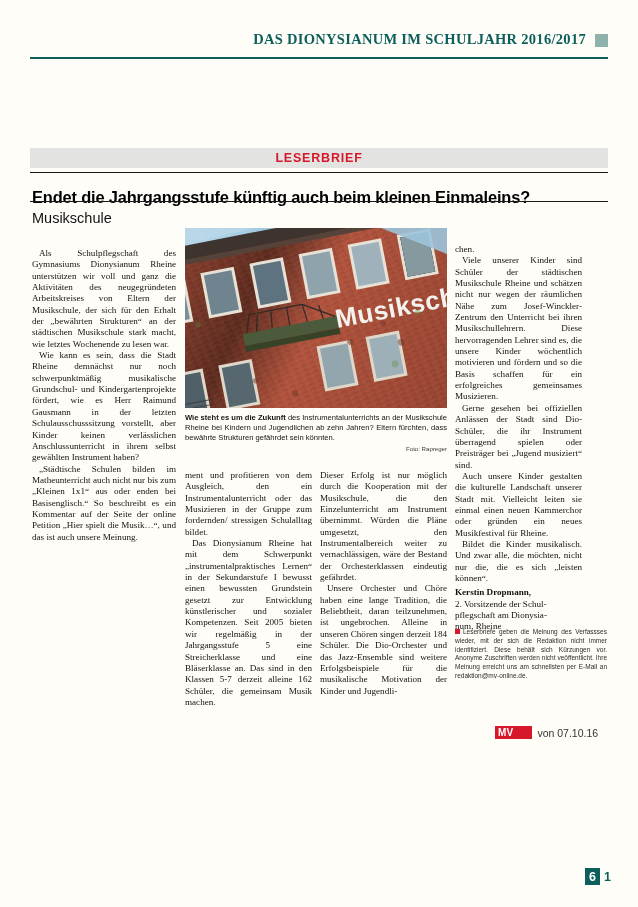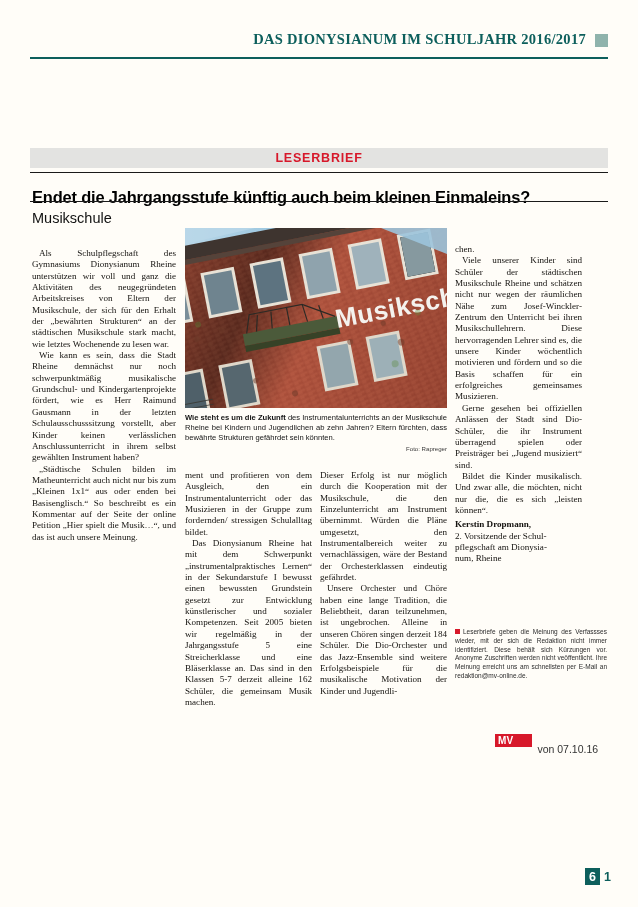--- a/index.html
+++ b/index.html
@@ -216,21 +216,20 @@
     font-size: 10px;
     line-height: 11px;
     padding: 1px 19px 1px 3px;
     letter-spacing: 0.2px;
   }
   .source-text {
     font-family: "Liberation Sans", sans-serif;
     font-size: 10.5px;
     color: #333;
     margin-left: 5px;
-    margin-top: 17px;
   }
 
   
   .folio {
     position: absolute;
     right: 27px; bottom: 22px;
     display: flex;
     align-items: stretch;
     height: 17px;
   }
@@ -397,20 +396,21 @@
 
   <div class="col" id="col3a">
     <p class="noindent">Dieser Erfolg ist nur möglich durch die Kooperation mit der Musikschule, die den Einzelunterricht am Instrument übernimmt. Würden die Pläne umgesetzt, den Instrumentalbereich weiter zu vernachlässigen, wäre der Bestand der Orchesterklassen eindeutig gefährdet.</p>
     <p>Unsere Orchester und Chöre haben eine lange Tradition, die Beliebtheit, daran teilzunehmen, ist ungebrochen. Alleine in unseren Chören singen derzeit 184 Schüler. Die Dio-Orchester und das Jazz-Ensemble sind weitere Erfolgsbeispiele für die musikalische Motivation der Kinder und Jugendli-</p>
   </div>
 
   <div class="col" id="col4">
     <p class="noindent">chen.</p>
     <p>Viele unserer Kinder sind Schüler der städtischen Musikschule Rheine und schätzen nicht nur wegen der räumlichen Nähe zum Josef-Winckler-Zentrum den Unterricht bei ihren Musikschullehrern. Diese hervorragenden Lehrer sind es, die unsere Kinder wöchentlich motivieren und fördern und so die Basis schaffen für ein erfolgreiches gemeinsames Musizieren.</p>
     <p>Gerne gesehen bei offiziellen Anlässen der Stadt sind Dio-Schüler, die ihr Instrument überragend spielen oder Preisträger bei „Jugend musiziert“ sind.</p>
+    <p>Auch unsere Kinder gestalten die kulturelle Landschaft unserer Stadt mit. Vielleicht leiten sie einmal einen neuen Kammerchor oder gründen ein neues Musikfestival für Rheine.</p>
     <p>Bildet die Kinder musikalisch. Und zwar alle, die möchten, nicht nur die, die es sich „leisten können“.</p>
     <div class="sig">
       <div class="name">Kerstin Dropmann,</div>
       <div>2. Vorsitzende der Schul-</div>
       <div>pflegschaft am Dionysia-</div>
       <div>num, Rheine</div>
     </div>
   </div>
 
   <div class="disclaimer">

